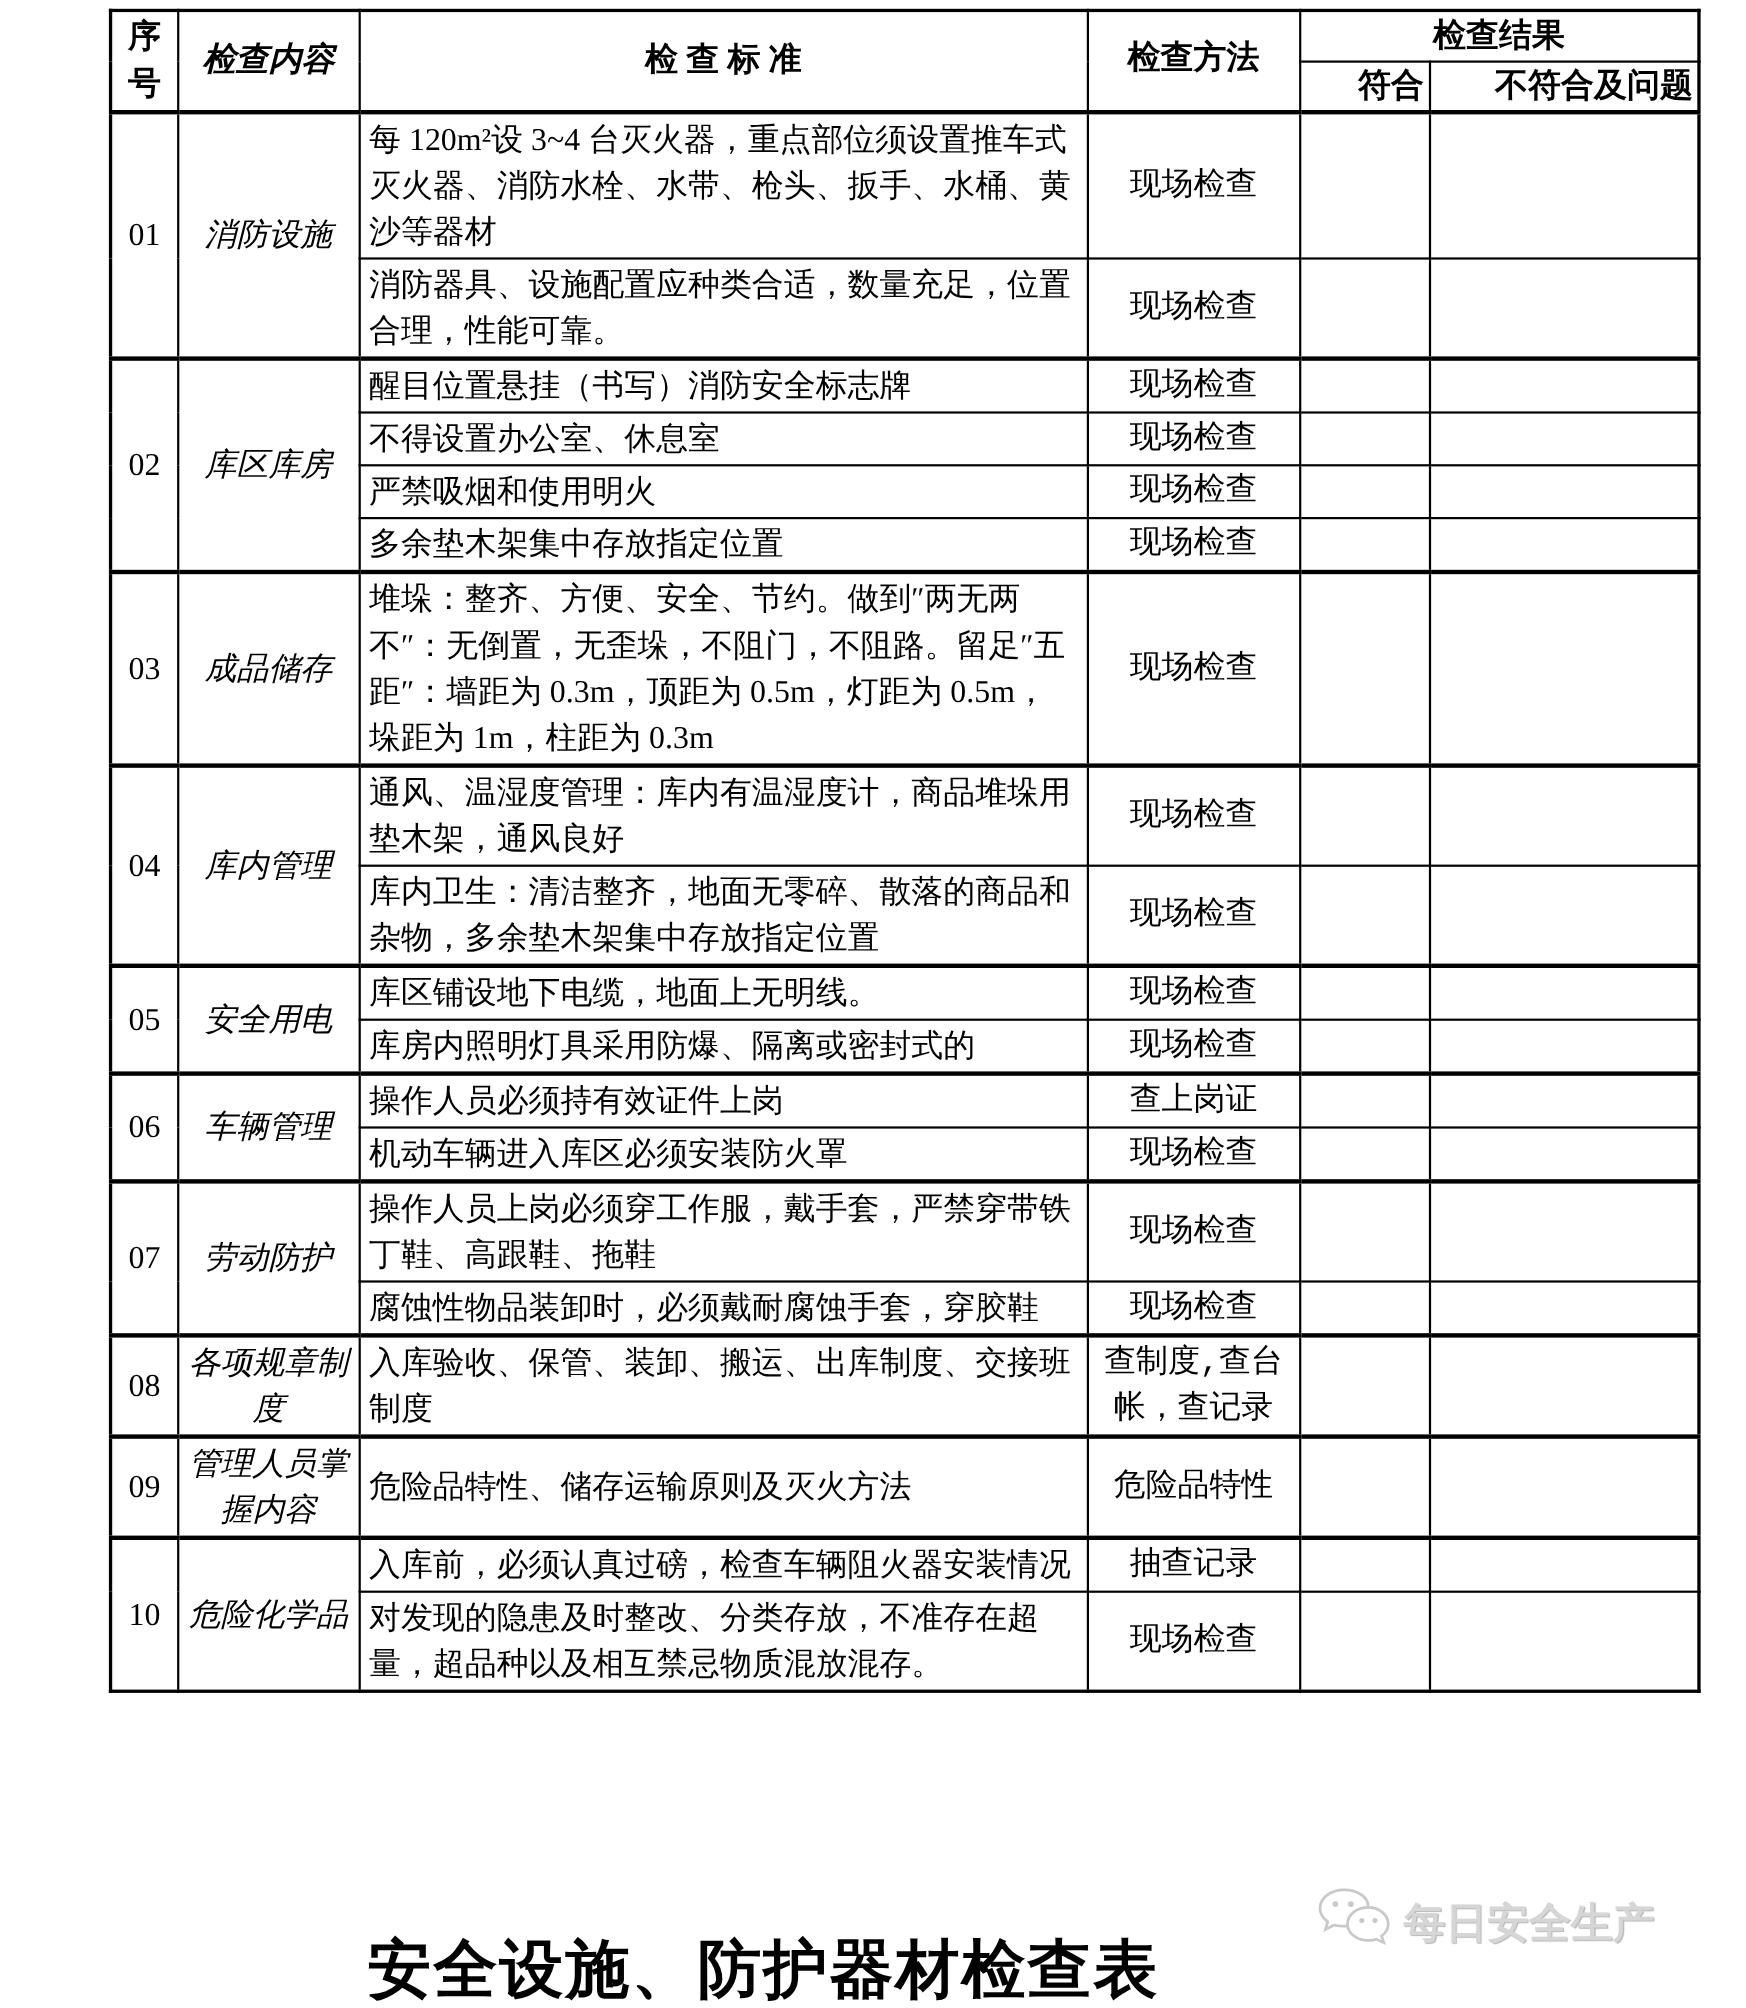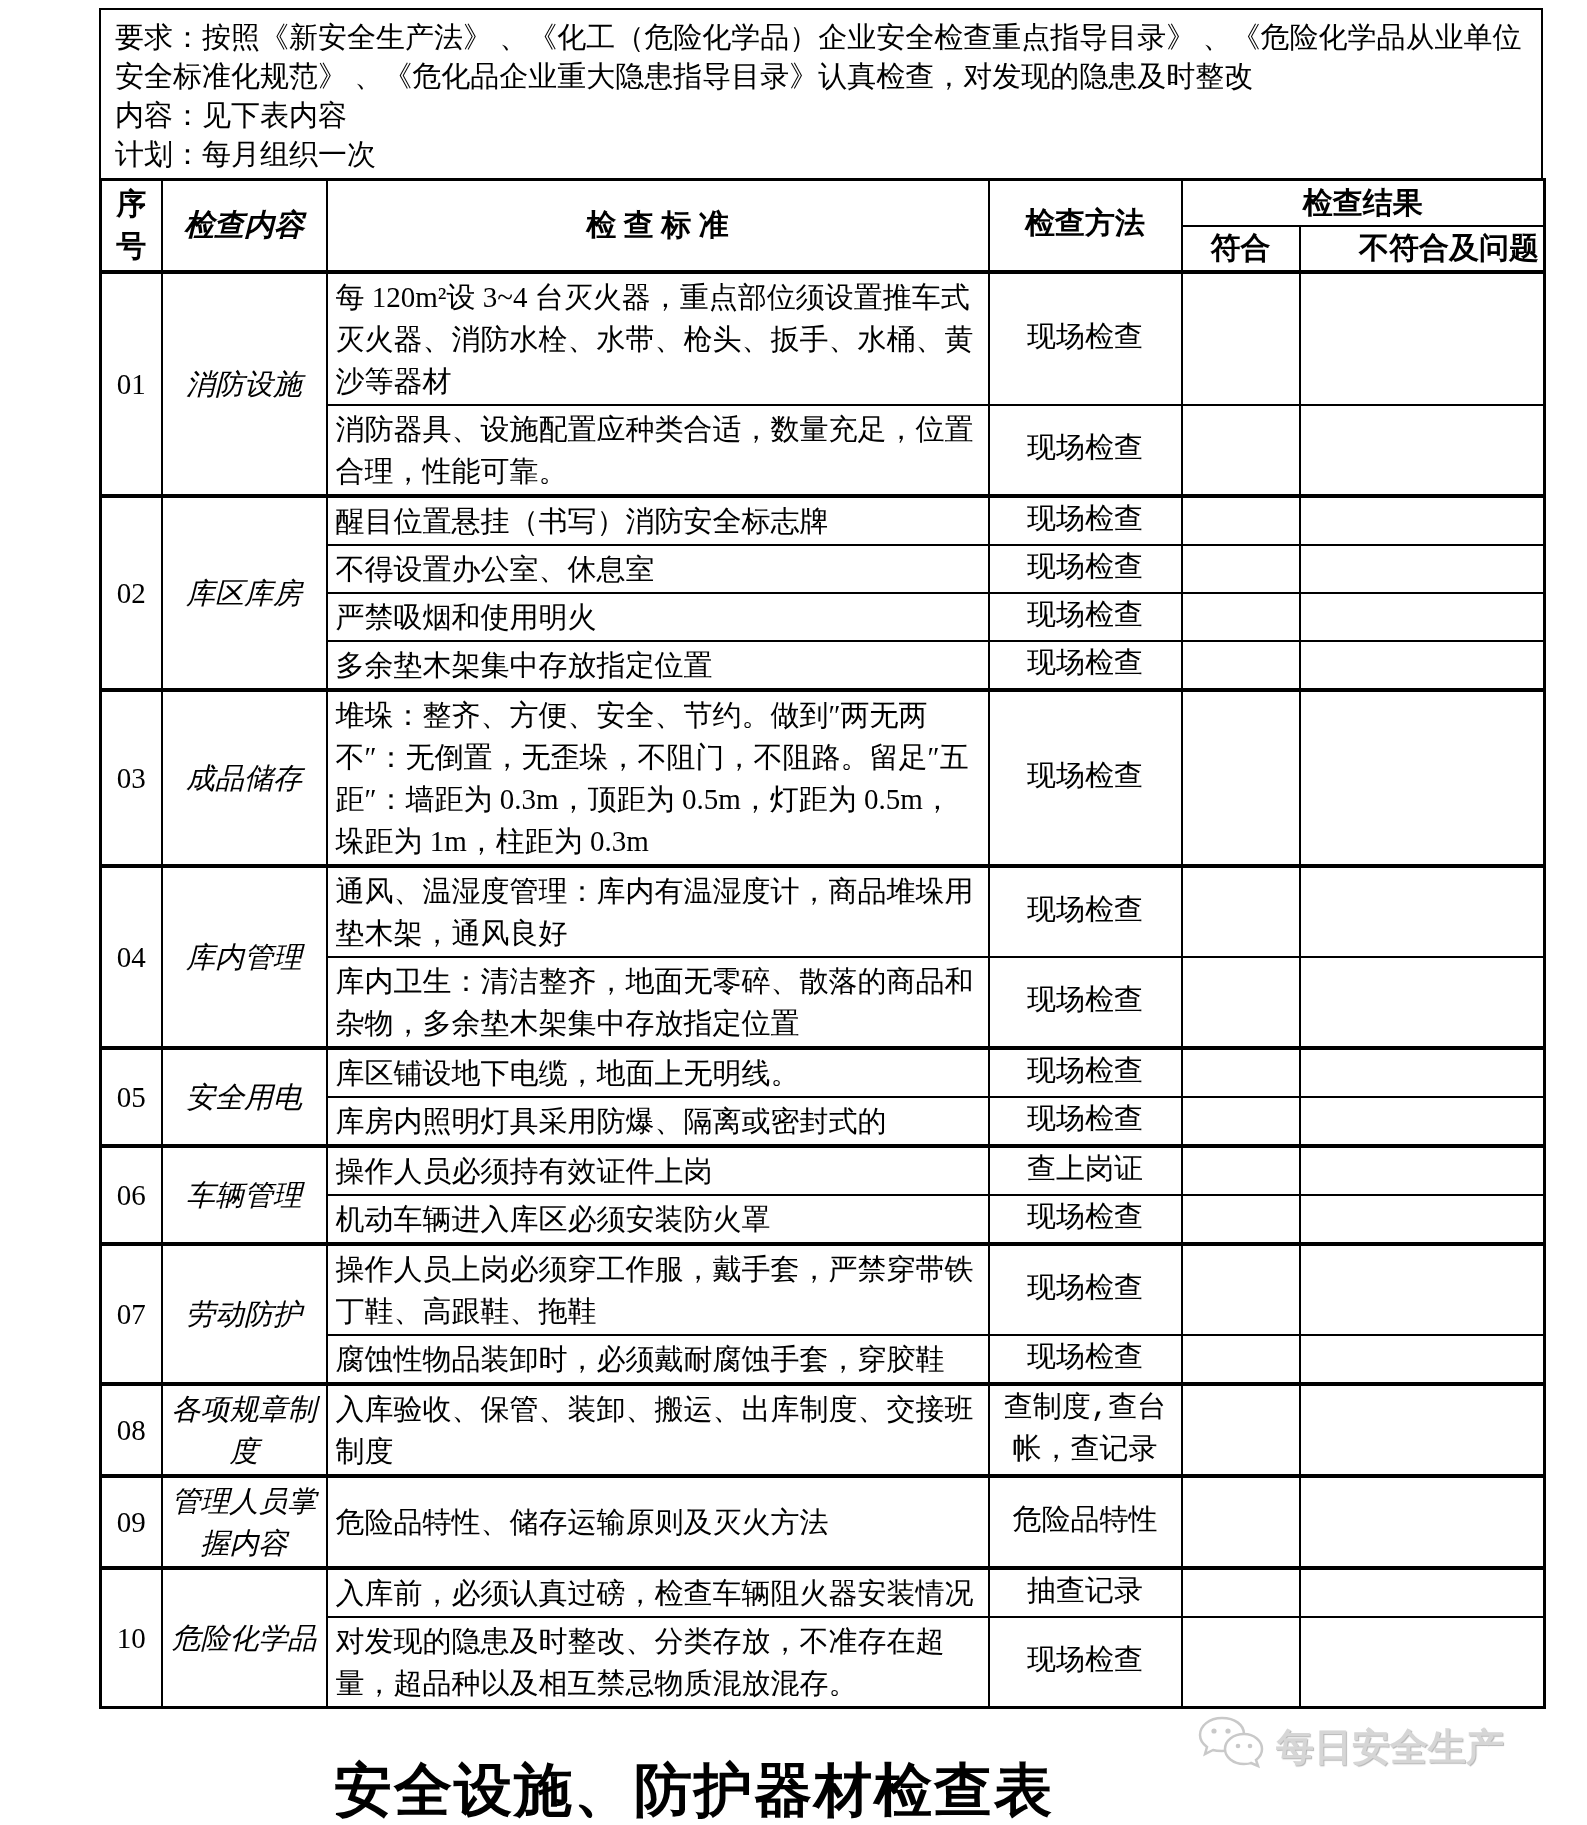--- a/index.html
+++ b/index.html
@@ -33,21 +33,21 @@
     vertical-align:middle;
     overflow:hidden;
     word-break:break-all;
   }
   table.checklist th { font-weight:bold; font-size:30px; padding:0 4px; }
   tr.hdr1 { height:46px; } tr.hdr2 { height:46px; }
   .col-no      { width:61px;  text-align:center; }
   .col-name    { width:165px; text-align:center; padding:2px 6px;font-style:italic; }
   .col-standard{ width:662px; text-align:left; padding-left:12px; }
   .col-method  { width:193px; text-align:center;font-family:Liberation Mono, monospace; }
-  .col-pass    { width:118px; text-align:center; }
+  .col-pass    { width:118px; text-align:right; }
   .col-fail    { width:245px; text-align:right; }
   tr.group-start td { border-top:4px solid #000; }
 
   
   .page-title {
     position:absolute; left:99px; top:1752px; width:1190px;
     text-align:center; font-size:58px; font-weight:bold;
     letter-spacing:2px;
   }
   .watermark {
@@ -59,25 +59,20 @@
   }
   .wicon { display:inline-block; }
 </style>
 </head>
 <body>
 
 <div class="page">
 
   <div class="doc">
 
-    <div class="preamble">
-      <p>要求：按照《新安全生产法》 、《化工（危险化学品）企业安全检查重点指导目录》 、《危险化学品从业单位安全标准化规范》 、《危化品企业重大隐患指导目录》认真检查，对发现的隐患及时整改</p>
-      <p>内容：见下表内容</p>
-      <p>计划：每月组织一次</p>
-    </div>
 
     <table class="checklist">
       <colgroup>
         <col class="col-no">
           <col class="col-name">
           <col class="col-standard">
         <col class="col-method">
           <col class="col-pass">
           <col class="col-fail">
       </colgroup>

